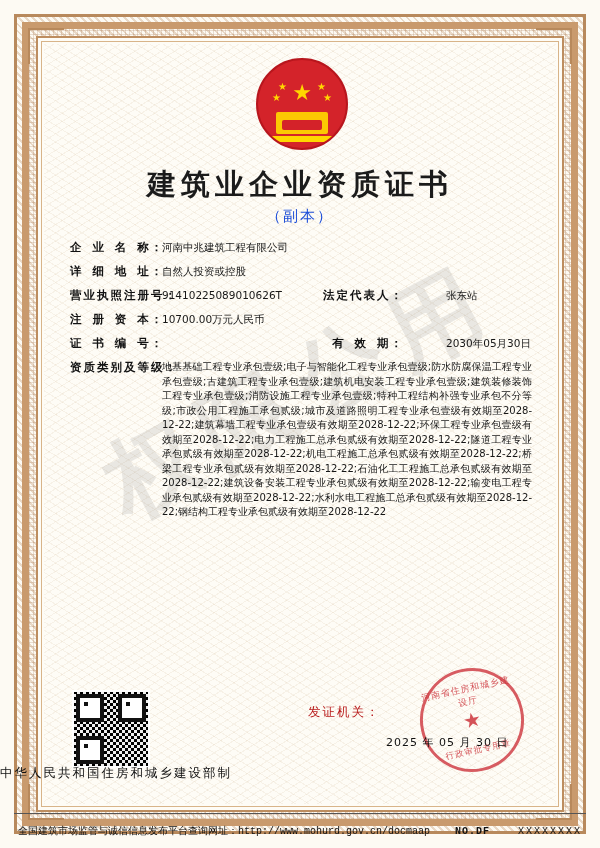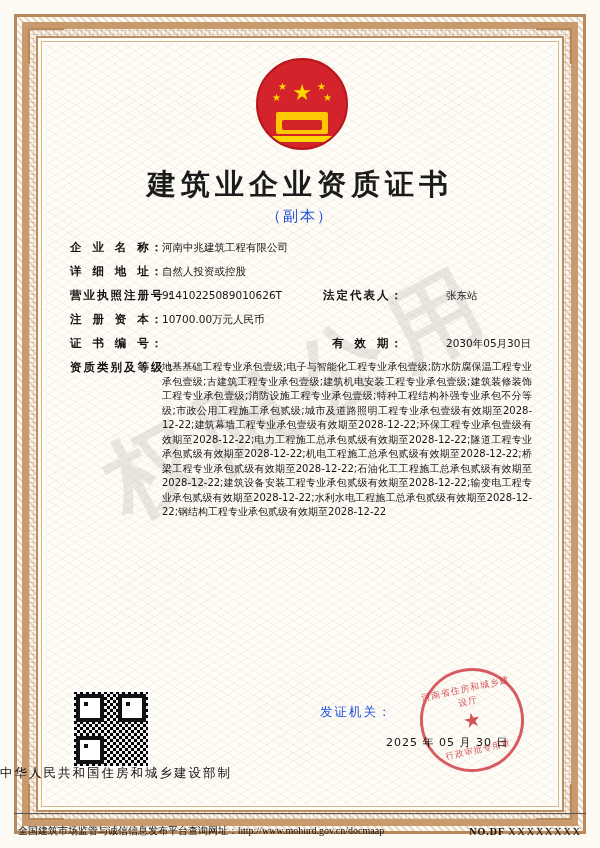--- a/index.html
+++ b/index.html
@@ -250,26 +250,26 @@
     width: 4px; height: 4px;
     background:#111;
   }
   .qr .f1 { left: 2px; top: 2px;}
   .qr .f2 { right: 2px; top: 2px;}
   .qr .f3 { left: 2px; bottom: 2px;}
 
   
   .issuer {
     position: absolute;
-    left: 320px;
+    left: 308px;
     top: 704px;
     font-family: Liberation Serif, serif;
     font-size: 12.5px;
     letter-spacing: 2px;
-    color: #1d4ed8;
+    color: #b91c1c;
   }
   .issue-date {
     position: absolute;
     left: 386px;
     top: 735px;
     font-family: "DejaVu Sans", sans-serif;
     font-size: 11px;
     letter-spacing: 1px;
     color: #111;
     text-align: right;
@@ -333,26 +333,26 @@
     border-top: 1px solid #555;
   }
   .footer {
     position: absolute;
     left: 18px;
     right: 18px;
     bottom: 10px;
     display: flex;
     justify-content: space-between;
     align-items: center;
-    font-family: Liberation Serif, serif;
+    font-family: Liberation Mono, monospace;
     font-size: 10px;
     color: #111;
   }
   .footer-right { letter-spacing: 1px; font-weight: bold;}
-  .footer-right .ser { font-weight: normal; letter-spacing: 2px; }
+  .footer-right .ser { font-weight: normal; letter-spacing: 2px; margin-left: 21px; }
 </style>
 </head>
 <body>
 
 <div id="cert">
 
   <div class="border-outer"></div>
   <div class="border-mid"></div>
   <div class="border-inner"></div>
   <div class="border-inner2"></div>

